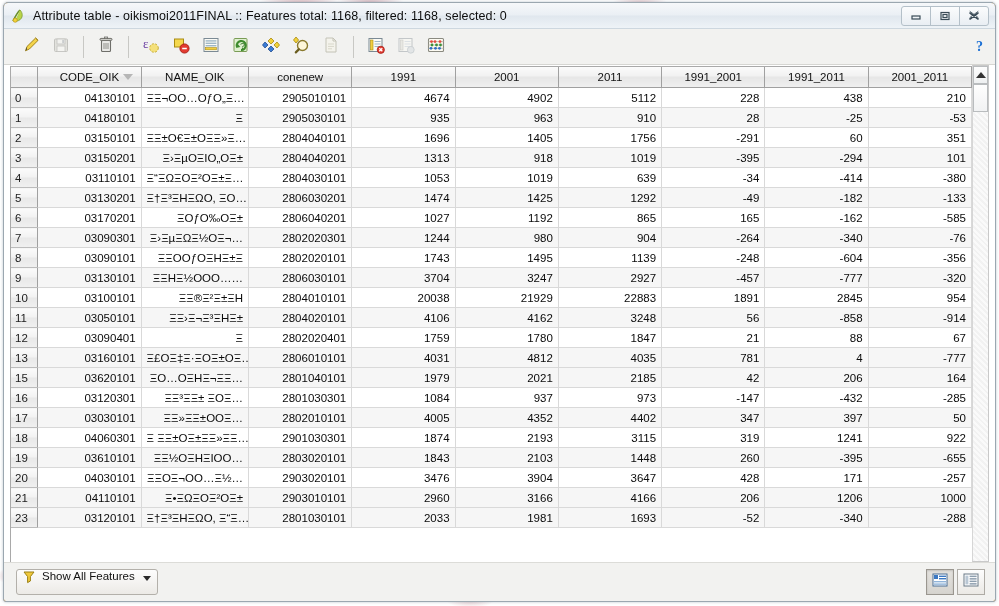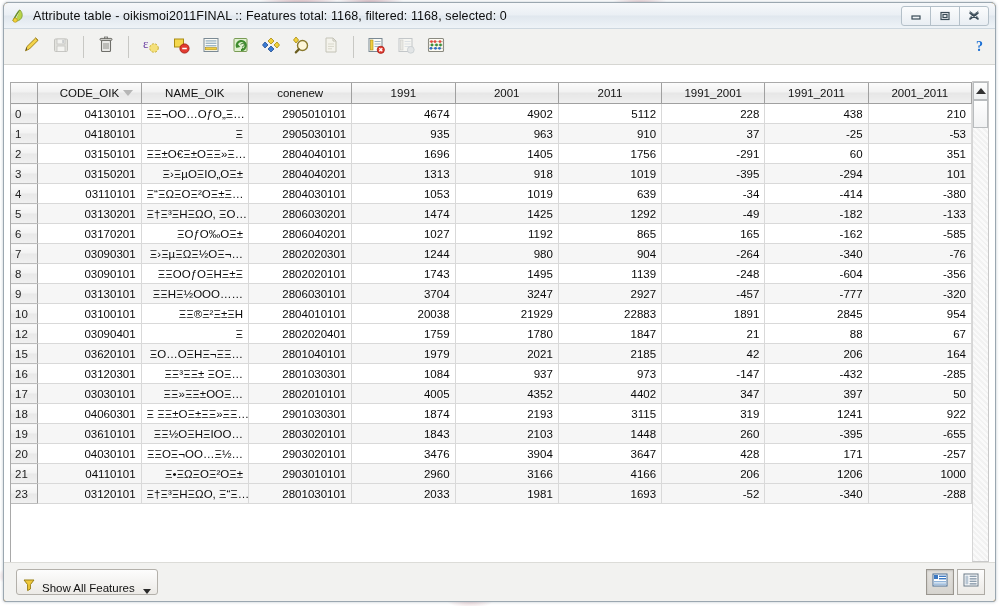--- a/index.html
+++ b/index.html
@@ -91,21 +91,21 @@
     font-size: 14px; font-weight: bold; color: #1a6fd4;
     font-family: "Liberation Serif", serif; cursor: pointer;
   }
 
   
   .table-area {
     flex: 1 1 auto; display: flex; min-height: 0;
     background: #ffffff;
     border-top: 1px solid #ffffff;
     position: relative;
-    padding: 16px 0 0 6px;
+    padding: 0 0 0 6px;
     box-sizing: border-box;
   }
   .table-scroll {
     flex: 1 1 auto; overflow: hidden;
     border-left: 1px solid #a9a9a9;
     border-top: 1px solid #a9a9a9;
     box-sizing: border-box;
     background: #fff;
   }
   table.grid {
@@ -201,21 +201,21 @@
   .bottombar {
     height: 38px; flex: none;
     background: #f2f2f0;
     border-top: 1px solid #dcdcd8;
     display: flex; align-items: center;
     padding: 0 10px 0 12px;
     gap: 8px;
   }
   .show-all {
     height: 24px;
-    display: inline-flex; align-items: flex-end; gap: 6px;
+    display: inline-flex; align-items: flex-start; gap: 6px;
     padding: 0 6px 0 5px;
     background: linear-gradient(to bottom,#fdfdfd,#eceae6);
     border: 1px solid #b3b0aa;
     border-radius: 3px;
     font-size: 11.5px; color: #111;
     cursor: pointer;
   }
   .show-all .caret {
     width: 0; height: 0;
     border-left: 4px solid transparent;
@@ -475,21 +475,21 @@
               <td class="num">210</td>
             </tr>
             <tr class="odd">
               <td class="rowhdr">1</td>
               <td class="txt">04180101</td>
               <td class="txt">Ξ</td>
               <td class="num">2905030101</td>
               <td class="num">935</td>
               <td class="num">963</td>
               <td class="num">910</td>
-              <td class="num">37</td>
+              <td class="num">28</td>
               <td class="num">-25</td>
               <td class="num">-53</td>
             </tr>
             <tr class="even">
               <td class="rowhdr">2</td>
               <td class="txt">03150101</td>
               <td class="txt">ΞΞ±Ο€Ξ±ΟΞΞ»Ξ…</td>
               <td class="num">2804040101</td>
               <td class="num">1696</td>
               <td class="num">1405</td>
@@ -587,31 +587,55 @@
               <td class="txt">03100101</td>
               <td class="txt">ΞΞ®Ξ²Ξ±ΞΗ</td>
               <td class="num">2804010101</td>
               <td class="num">20038</td>
               <td class="num">21929</td>
               <td class="num">22883</td>
               <td class="num">1891</td>
               <td class="num">2845</td>
               <td class="num">954</td>
             </tr>
+            <tr class="odd">
+              <td class="rowhdr">11</td>
+              <td class="txt">03050101</td>
+              <td class="txt">ΞΞ›Ξ¬Ξ³ΞΗΞ±</td>
+              <td class="num">2804020101</td>
+              <td class="num">4106</td>
+              <td class="num">4162</td>
+              <td class="num">3248</td>
+              <td class="num">56</td>
+              <td class="num">-858</td>
+              <td class="num">-914</td>
+            </tr>
             <tr class="even">
               <td class="rowhdr">12</td>
               <td class="txt">03090401</td>
               <td class="txt">Ξ</td>
               <td class="num">2802020401</td>
               <td class="num">1759</td>
               <td class="num">1780</td>
               <td class="num">1847</td>
               <td class="num">21</td>
               <td class="num">88</td>
               <td class="num">67</td>
+            </tr>
+            <tr class="odd">
+              <td class="rowhdr">13</td>
+              <td class="txt">03160101</td>
+              <td class="txt">Ξ£ΟΞ‡Ξ·ΞΟΞ±ΟΞ…</td>
+              <td class="num">2806010101</td>
+              <td class="num">4031</td>
+              <td class="num">4812</td>
+              <td class="num">4035</td>
+              <td class="num">781</td>
+              <td class="num">4</td>
+              <td class="num">-777</td>
             </tr>
             <tr class="odd">
               <td class="rowhdr">15</td>
               <td class="txt">03620101</td>
               <td class="txt">ΞΟ…ΟΞΗΞ¬ΞΞ…</td>
               <td class="num">2801040101</td>
               <td class="num">1979</td>
               <td class="num">2021</td>
               <td class="num">2185</td>
               <td class="num">42</td>

